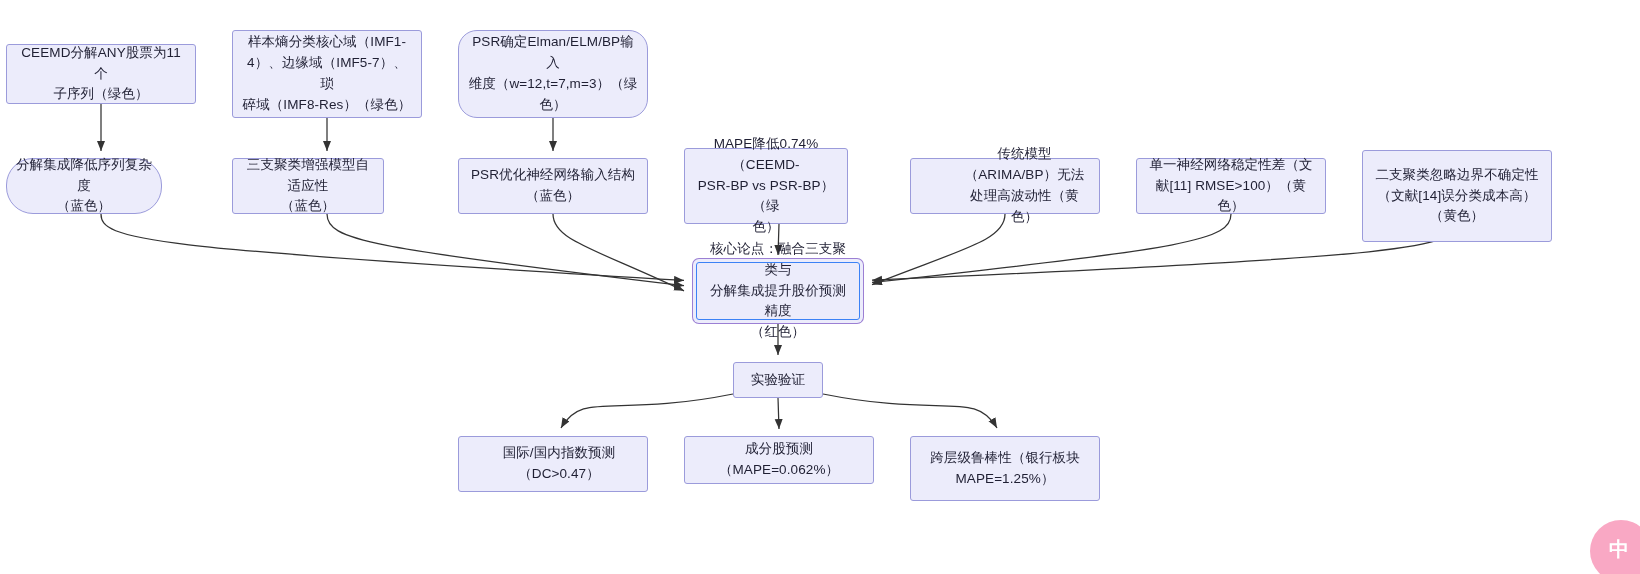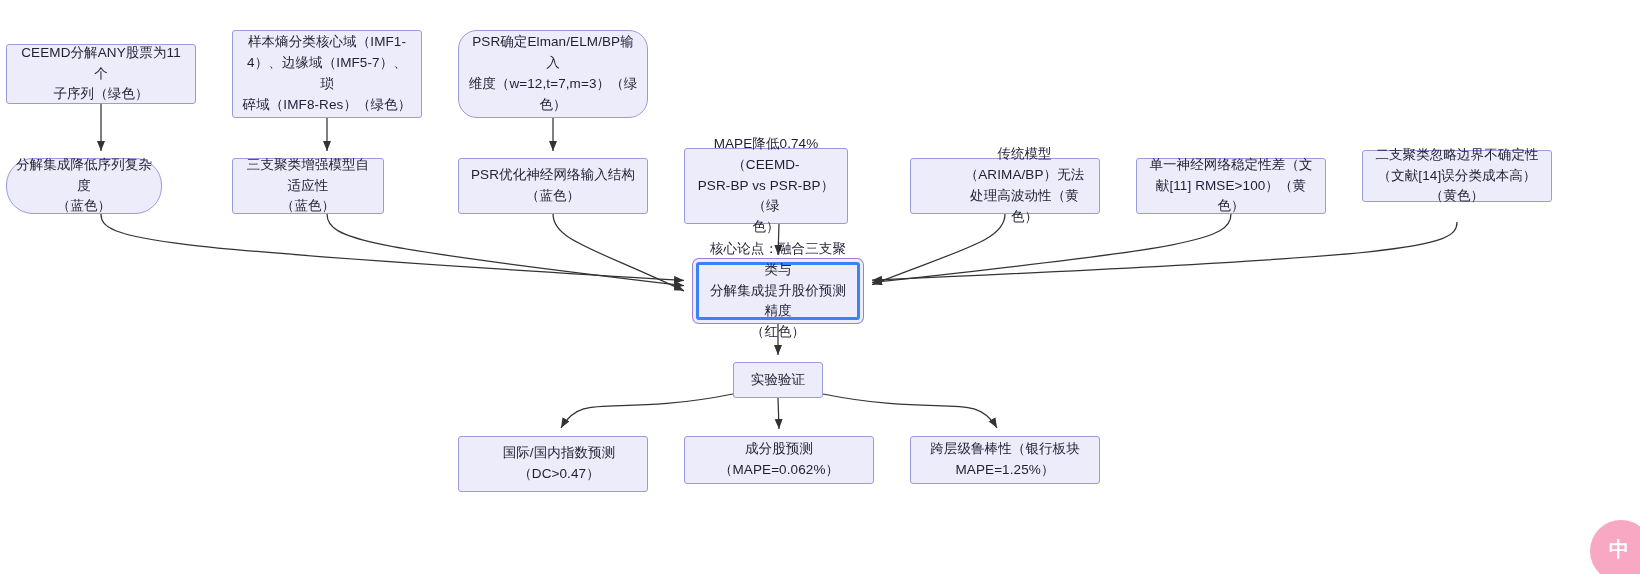--- a/index.html
+++ b/index.html
@@ -36,21 +36,21 @@
     justify-content: center;
     text-align: center;
     color: #1f1f33;
     font-size: 13.5px;
     line-height: 1.55;
     padding: 4px 8px;
     white-space: pre-line;
     letter-spacing: 0.1px;
   }
   .node.core {
-    border: 3px solid #3b82f6;
+    border: 1px solid #3b82f6;
     box-shadow: 0 0 0 3px #ececfb, 0 0 0 4px #9b7fd4;
     background: #ececfb;
   }
   .watermark {
     position: absolute;
     width: 62px;
     height: 62px;
     border-radius: 50%;
     background: #f9a8c4;
     display: flex;
@@ -111,32 +111,32 @@
 （蓝色）</div></div>
       <div class="node" style="left: 458px; top: 158px; width: 190px; height: 56px;"><div>PSR优化神经网络输入结构
 （蓝色）</div></div>
       <div class="node" style="left: 684px; top: 148px; width: 164px; height: 76px;"><div>MAPE降低0.74%（CEEMD-
 PSR-BP vs PSR-BP）（绿
 色）</div></div>
       <div class="node" style="left: 910px; top: 158px; width: 190px; height: 56px; padding-left: 47px;"><div>传统模型（ARIMA/BP）无法
 处理高波动性（黄色）</div></div>
       <div class="node" style="left: 1136px; top: 158px; width: 190px; height: 56px;"><div>单一神经网络稳定性差（文
 献[11] RMSE&gt;100）（黄色）</div></div>
-      <div class="node" style="left: 1362px; top: 150px; width: 190px; height: 52px; justify-content: center;"><div>二支聚类忽略边界不确定性
+      <div class="node" style="left: 1362px; top: 150px; width: 190px; height: 92px; justify-content: center;"><div>二支聚类忽略边界不确定性
 （文献[14]误分类成本高）
 （黄色）</div></div>
       <div class="node core" style="left: 696px; top: 262px; width: 164px; height: 58px;"><div>核心论点：融合三支聚类与
 分解集成提升股价预测精度
 （红色）</div></div>
       <div class="node" style="left: 733px; top: 362px; width: 90px; height: 36px;"><div>实验验证</div></div>
       <div class="node" style="left: 458px; top: 436px; width: 190px; height: 56px; padding-left: 20px;"><div>国际/国内指数预测
 （DC&gt;0.47）</div></div>
       <div class="node" style="left: 684px; top: 436px; width: 190px; height: 48px;"><div>成分股预测
 （MAPE=0.062%）</div></div>
-      <div class="node" style="left: 910px; top: 436px; width: 190px; height: 48px;"><div>跨层级鲁棒性（银行板块
+      <div class="node" style="left: 910px; top: 436px; width: 190px; height: 65px;"><div>跨层级鲁棒性（银行板块
 MAPE=1.25%）</div></div>
     </div>
 
   <div class="watermark" style="left: 1590px; top: 520px;">
     <span>中</span>
   </div>
 
 </div>
 
 </body></html>

